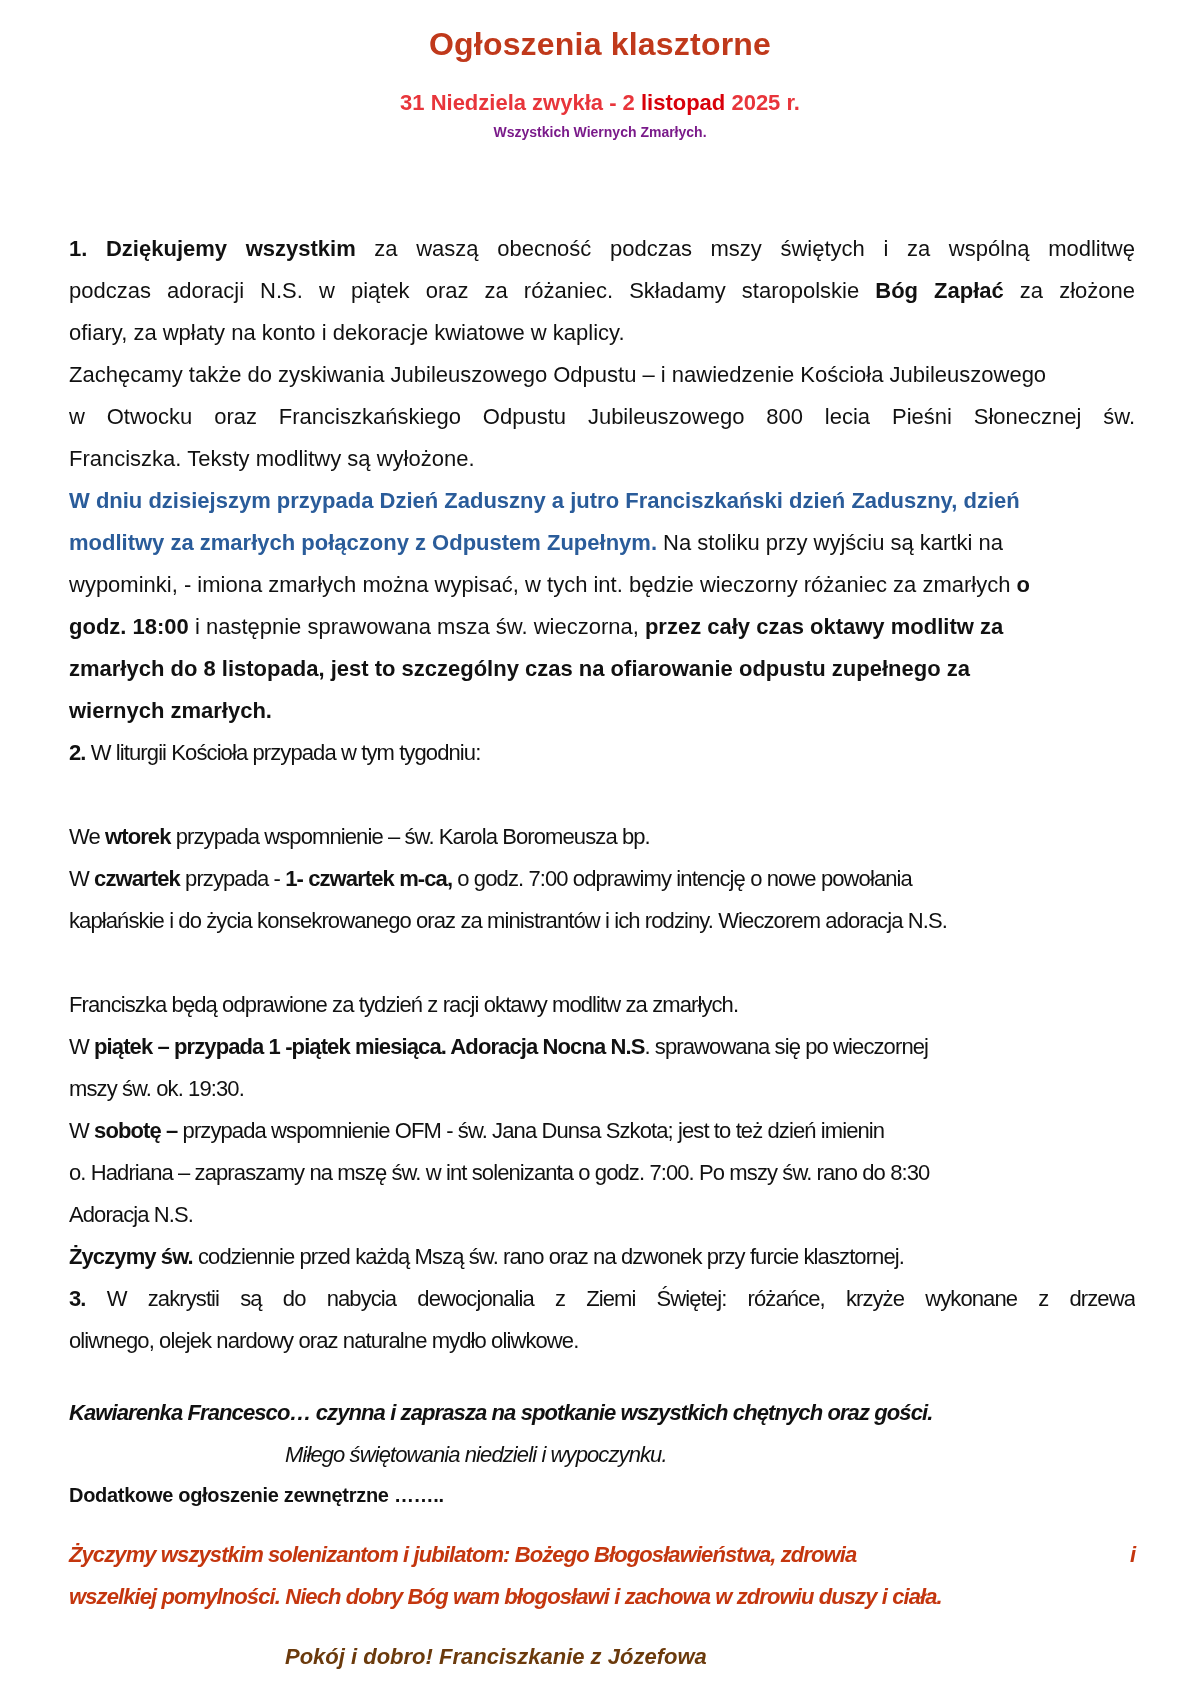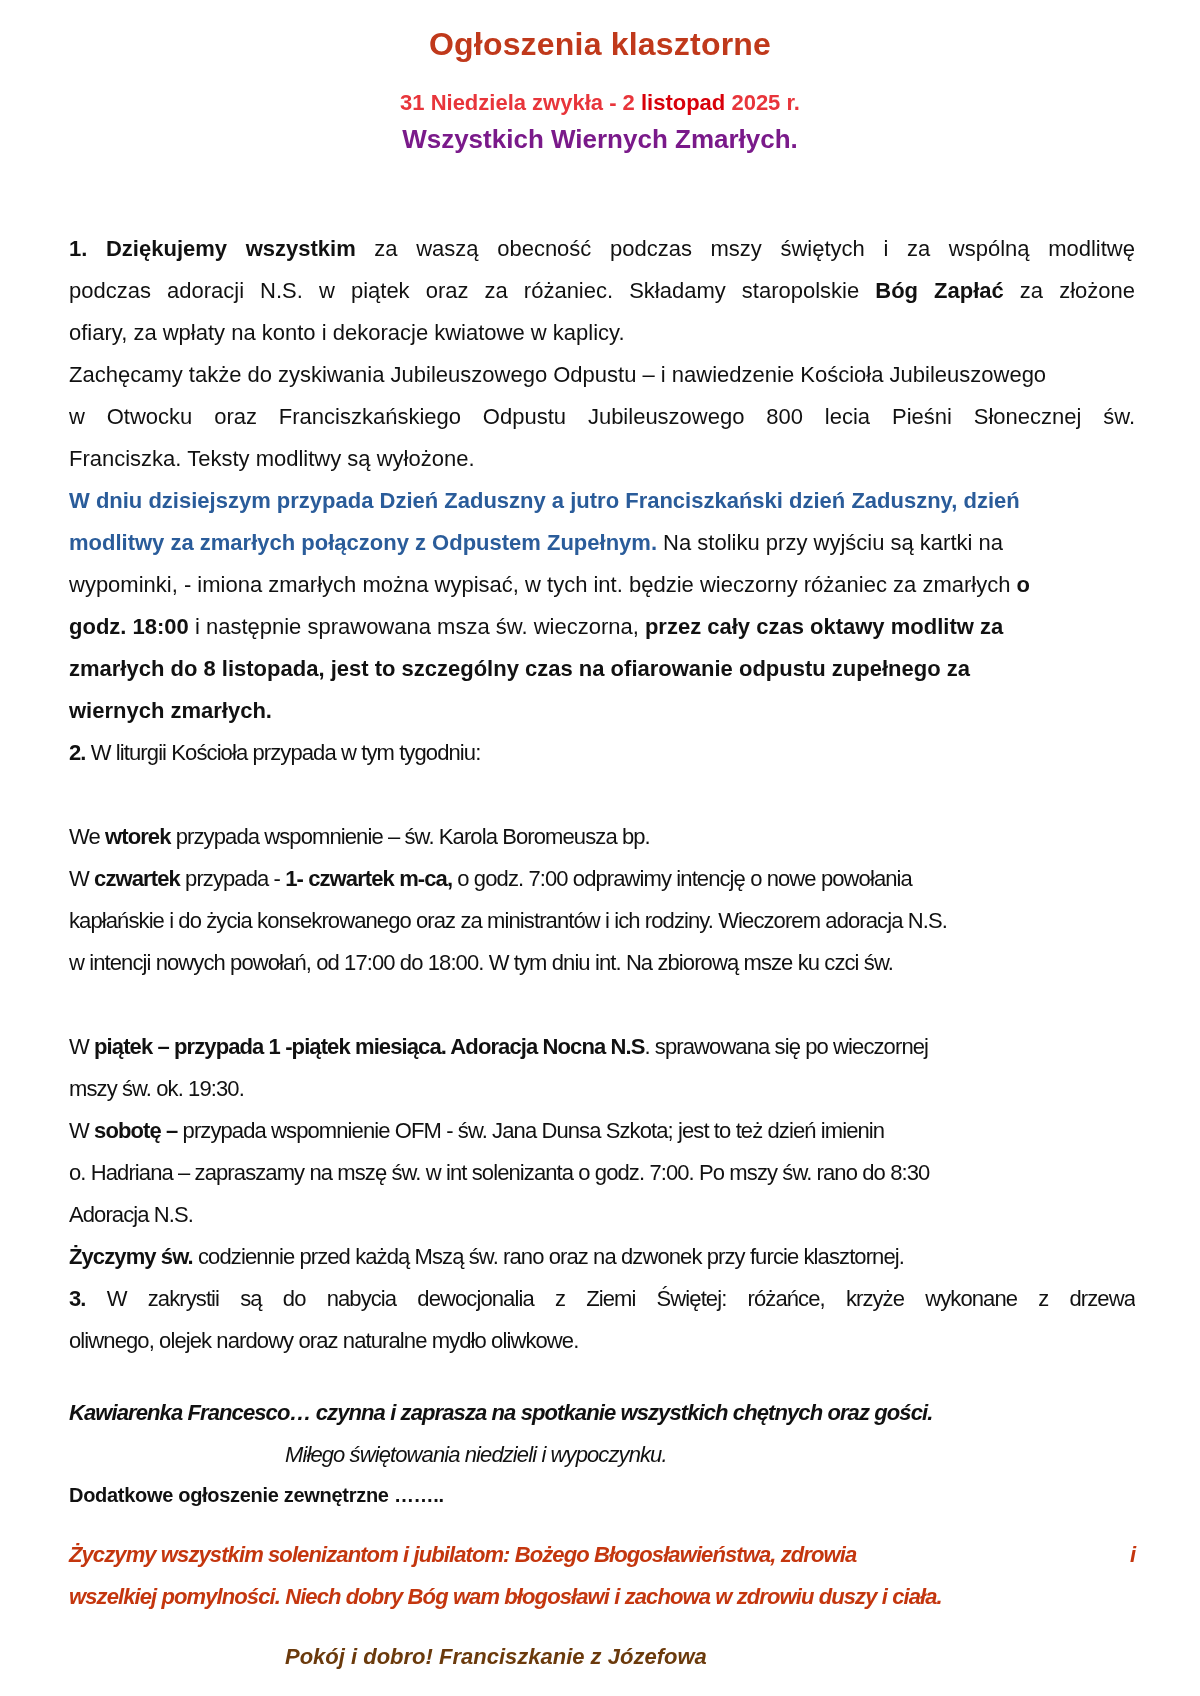--- a/index.html
+++ b/index.html
@@ -5,21 +5,21 @@
   html, body { margin: 0; padding: 0; background: #ffffff; }
   body { width: 1200px; height: 1696px; position: relative; overflow: hidden;
          font-family: "Liberation Sans", sans-serif; color: #111111; }
   .page { position: absolute; left: 0; top: 0; width: 957px; height: 1696px; background: #fff; border-radius: 30px; }
   .title { position: absolute; left: 0; width: 1200px; text-align: center; top: 26px;
            font-size: 32px; font-weight: bold; color: #c0391b; letter-spacing: 0.2px; }
   .subtitle { position: absolute; left: 0; width: 1200px; text-align: center; top: 90px;
               font-size: 22px; font-weight: bold; color: #e8353b; }
   .subtitle .strong-red { color: #d8000a; }
   .feast { position: absolute; left: 0; width: 1200px; text-align: center; top: 124px;
-           font-size: 26px; font-weight: bold; color: #7a1a8a; }
+           font-size: 14px; font-weight: bold; color: #7a1a8a; }
   .line { position: absolute; left: 69px; width: 1066px; font-size: 22px; line-height: 30px;
           white-space: nowrap; }
   .just { text-align: justify; text-align-last: justify; white-space: normal; height: 30px; overflow: hidden; }
   .cond { font-stretch: condensed; letter-spacing: -0.9px; }
   b { font-weight: bold; }
   .blue { color: #2a5c9a; font-weight: bold; }
   .ital { font-style: italic; font-weight: bold; }
   .ital-normal { font-style: italic; }
   .small-note { font-size: 20px; font-weight: bold; letter-spacing: -0.3px; }
   .orange { color: #c4360e; font-style: italic; font-weight: bold; }
@@ -44,21 +44,21 @@
   <div class="line" style="top:528px"><span class="blue">modlitwy za zmarłych połączony z Odpustem Zupełnym.</span><span> Na stoliku przy wyjściu są kartki na</span></div>
   <div class="line" style="top:570px"><span>wypominki, - imiona zmarłych można wypisać, w tych int. będzie wieczorny różaniec za zmarłych </span><b>o</b></div>
   <div class="line" style="top:612px"><b>godz. 18:00</b><span> i następnie sprawowana msza św. wieczorna, </span><b>przez cały czas oktawy modlitw za</b></div>
   <div class="line" style="top:654px"><b>zmarłych do 8 listopada, jest to szczególny czas na ofiarowanie odpustu zupełnego za</b></div>
   <div class="line" style="top:696px"><b>wiernych zmarłych.</b></div>
 
   <div class="line cond" style="top:738px"><b>2.</b><span> W liturgii Kościoła przypada w tym tygodniu:</span></div>
   <div class="line cond" style="top:822px"><span>We </span><b>wtorek</b><span> przypada wspomnienie – św. Karola Boromeusza bp.</span></div>
   <div class="line cond" style="top:864px"><span>W </span><b>czwartek</b><span> przypada - </span><b>1- czwartek m-ca,</b><span> o godz. 7:00 odprawimy intencję o nowe powołania</span></div>
   <div class="line cond" style="top:906px">kapłańskie i do życia konsekrowanego oraz za ministrantów i ich rodziny. Wieczorem adoracja N.S.</div>
-  <div class="line cond" style="top:948px">w intencji nowych powołań, od 17:00 do 18:00. W tym dniu int. Na zbiorową msze ku czci św.</div>
+  <div class="line cond" style="top:990px">Franciszka będą odprawione za tydzień z racji oktawy modlitw za zmarłych.</div>
   <div class="line cond" style="top:1032px"><span>W </span><b>piątek – przypada 1 -piątek miesiąca. Adoracja Nocna N.S</b><span>. sprawowana się po wieczornej</span></div>
   <div class="line cond" style="top:1074px">mszy św. ok. 19:30.</div>
   <div class="line cond" style="top:1116px"><span>W </span><b>sobotę –</b><span> przypada wspomnienie OFM - św. Jana Dunsa Szkota; jest to też dzień imienin</span></div>
   <div class="line cond" style="top:1158px">o. Hadriana – zapraszamy na mszę św. w int solenizanta o godz. 7:00. Po mszy św. rano do 8:30</div>
   <div class="line cond" style="top:1200px">Adoracja N.S.</div>
   <div class="line cond" style="top:1242px"><b>Życzymy św.</b><span> codziennie przed każdą Mszą św. rano oraz na dzwonek przy furcie klasztornej.</span></div>
 
   <div class="line cond just" style="top:1284px"><b>3.</b><span> W zakrystii są do nabycia dewocjonalia z Ziemi Świętej: różańce, krzyże wykonane z drzewa</span></div>
   <div class="line cond" style="top:1326px">oliwnego, olejek nardowy oraz naturalne mydło oliwkowe.</div>
 

